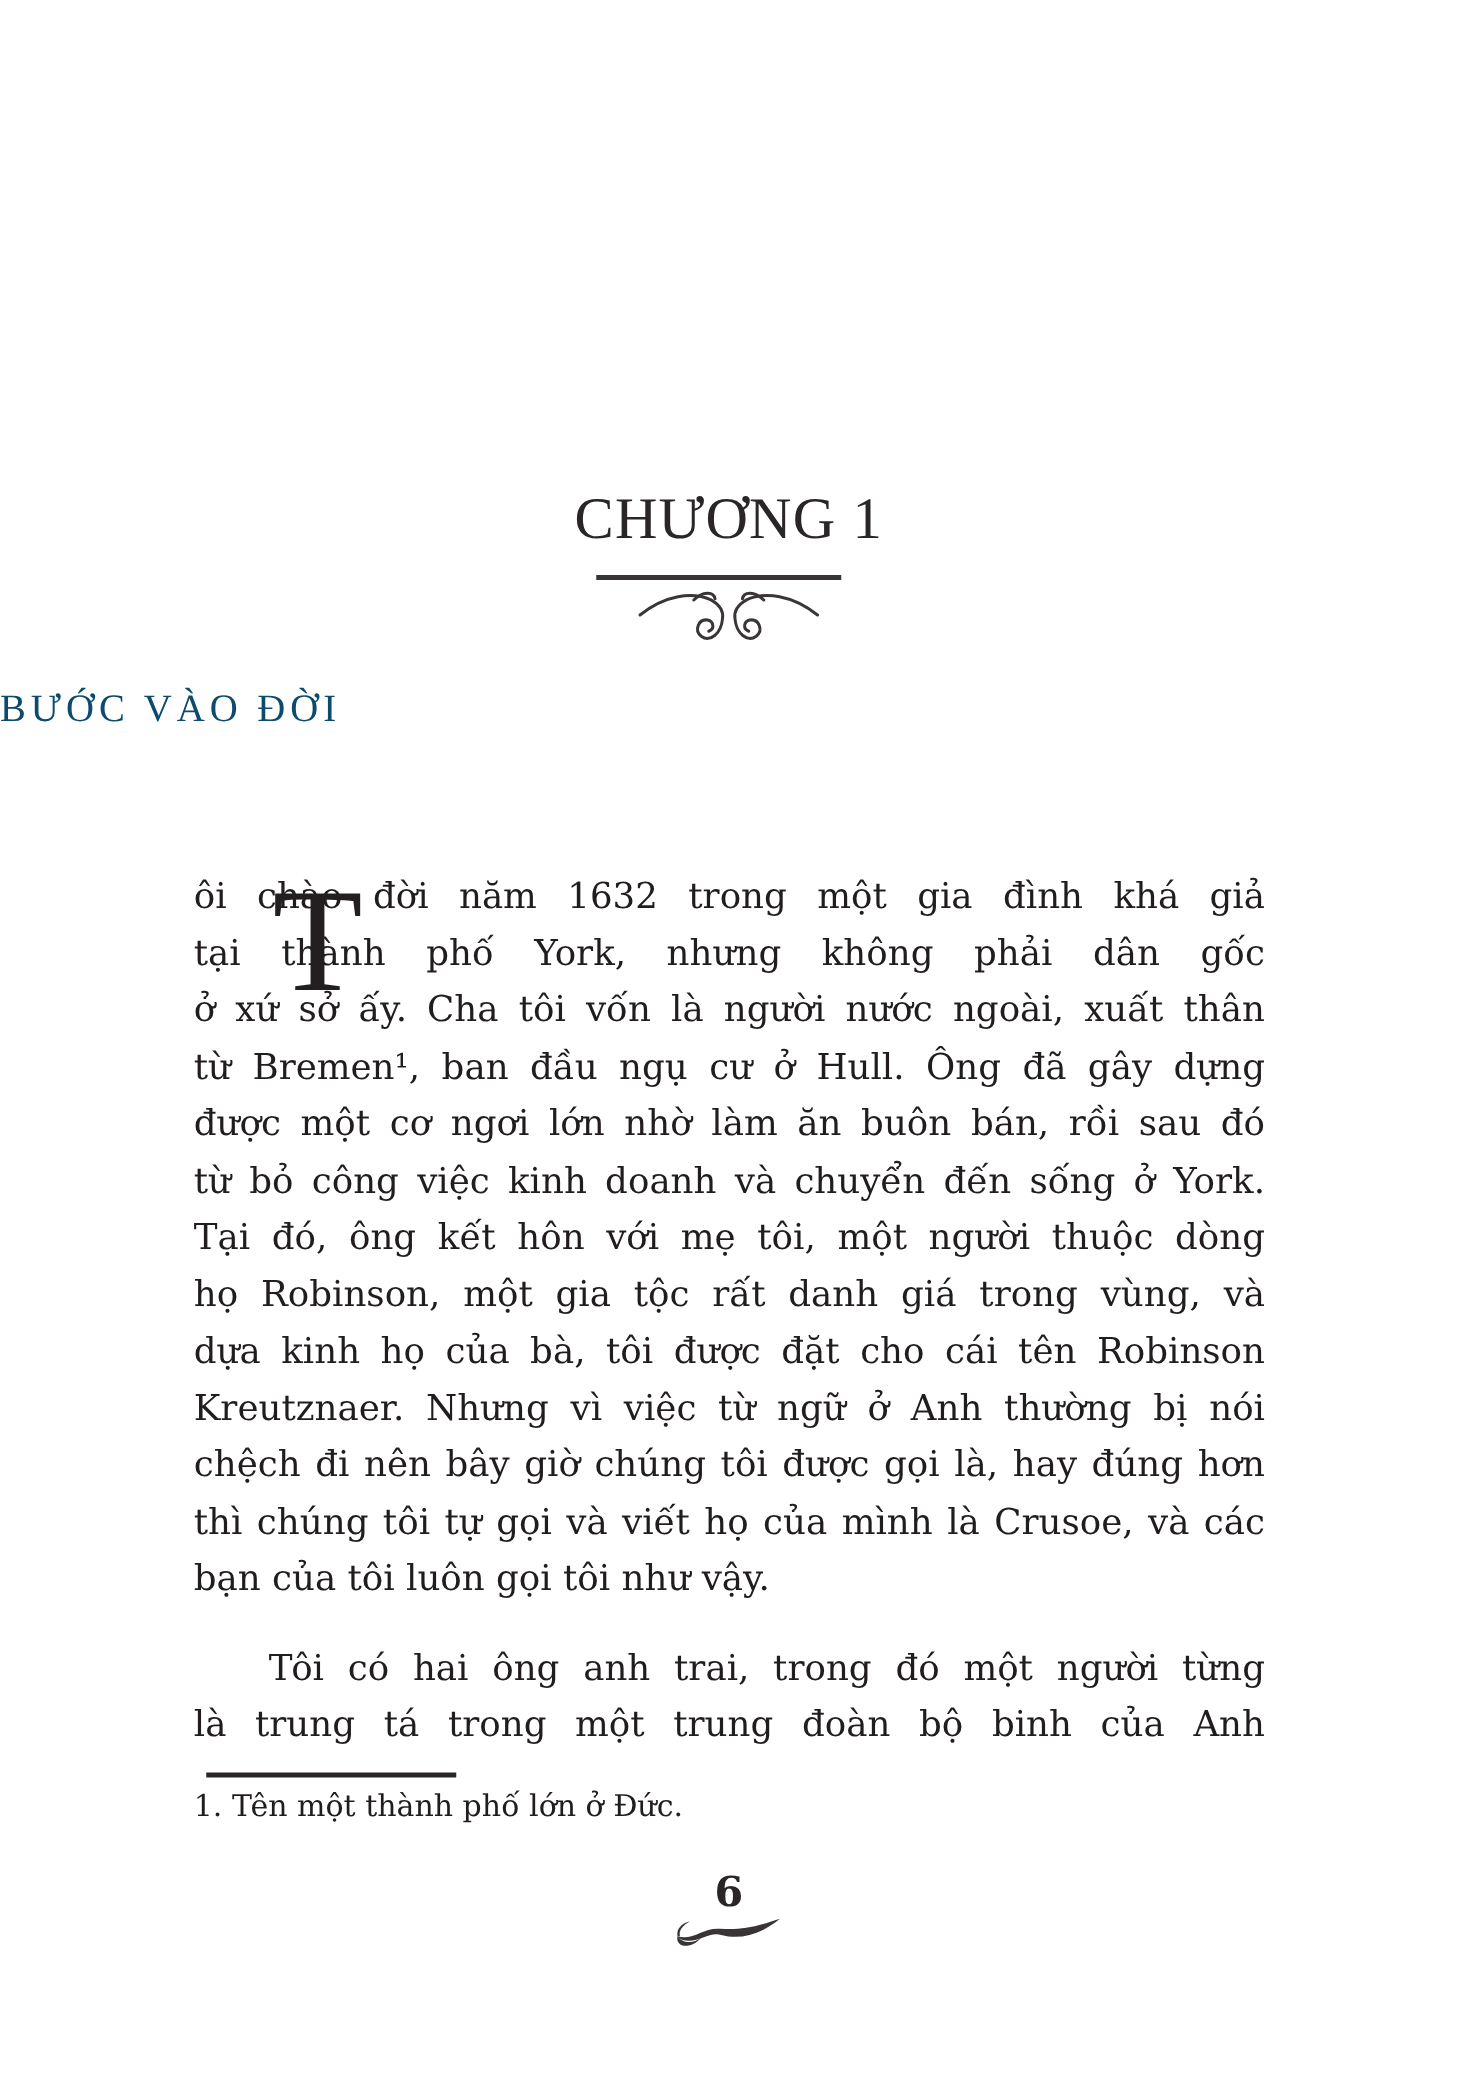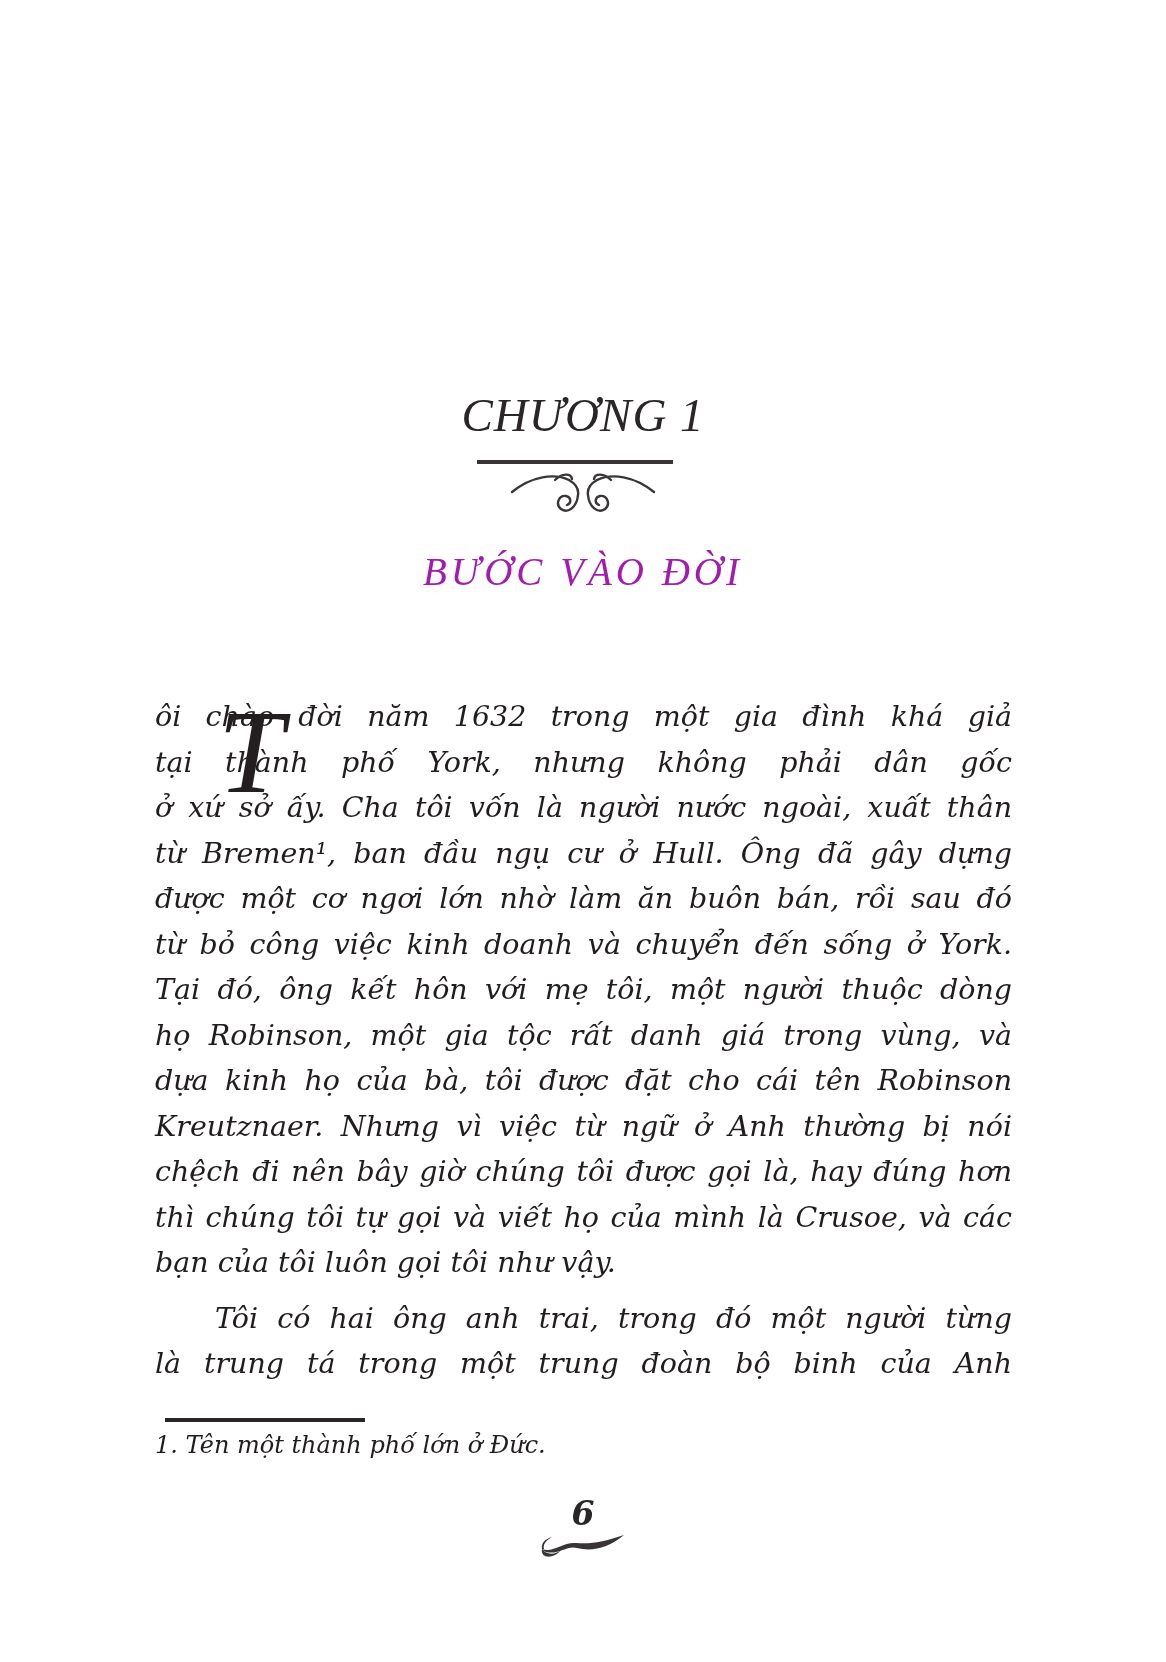--- a/index.html
+++ b/index.html
@@ -1,50 +1,50 @@
 <!DOCTYPE html>
 <html><head>
 <meta charset="utf-8">
 <style>
   html,body{margin:0;padding:0;background:#ffffff;}
   .page{
     position:relative; width:1166px; height:1662px; background:#ffffff;
-    font-family:"DejaVu Serif", serif; color:#231f20; overflow:hidden;font-style:italic;
+    font-family:"DejaVu Serif", serif; color:#231f20; overflow:hidden;
   }
   .chapter-title{
     position:absolute; top:388px; left:0; width:100%;
     text-align:center; font-family:"Liberation Serif", serif;
     font-size:47px; letter-spacing:1px; color:#2a2627;
   }
   .title-rule{
     position:absolute; top:460px; left:477px; width:196px; height:4px;
     background:#393536;
   }
   .flourish{
     position:absolute; top:467px; left:508px;
   }
   .section-title{
     position:absolute; top:549px; left:0; width:100%;
-    text-align:center; font-family:"Liberation Serif", serif;
-    font-size:39px; letter-spacing:4px; color:#a21caf;
+    text-align:left; font-family:"Liberation Serif", serif;
+    font-size:31px; letter-spacing:4px; color:#0c4a6e;
   }
   .body-block{
     position:absolute; top:694px; left:155px; width:857px;
     font-size:28.5px; line-height:45.5px; color:#211d1e;
   }
   .para1{position:relative;}
   .dropcap{
     position:absolute; left:63px; top:0px;
     font-family:"Liberation Serif", serif; font-size:118px; line-height:1;
     color:#231f20;
   }
   .indented-lines{}
   .jline{text-align:justify; text-align-last:justify;}
   .jline-end{text-align:justify; text-align-last:left;}
-  .para2{margin-top:10px;}
+  .para2{margin-top:26px;}
   .p2-first{padding-left:60px;}
   .footnote-rule{
     position:absolute; top:1418px; left:165px; width:200px; height:4px;
     background:#2a2627;
   }
   .footnote{
     position:absolute; top:1431px; left:155px; width:700px;
     font-size:24px; color:#211d1e;
   }
   .page-number{

